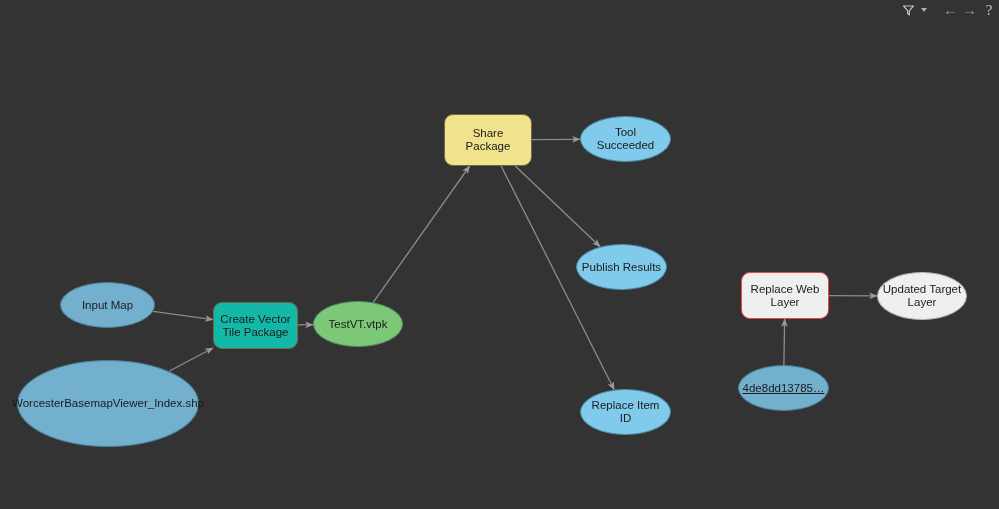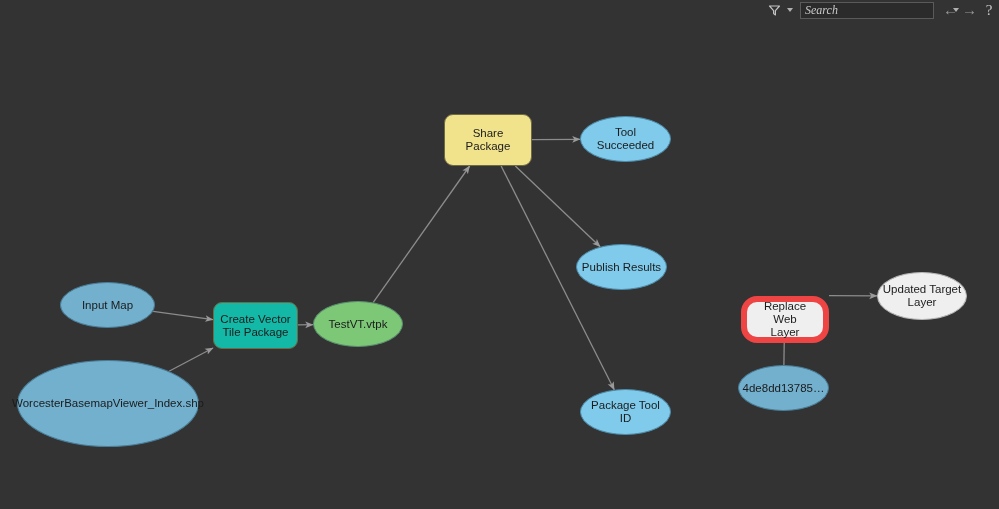--- a/index.html
+++ b/index.html
@@ -111,23 +111,22 @@
     box-sizing: border-box;
     padding: 2px 4px;
     white-space: pre-line;
   }
   .ellipse { border-radius: 50%; }
   .rect {
     border-radius: 9px;
     border: 1px solid #6e6a46;
   }
   .rect-grey {
-    border-radius: 16px;
-    border: 6px solid #ef4444;
-    margin-top: 24px;
+    border-radius: 9px;
+    border: 1px solid #ef4444;
   }
   .ellipse-out { border: 1px solid #4e8ba8; }
   .ellipse-in  { border: 1px solid #4a7d96; }
   .ellipse-var { border: 1px solid #5a8f6f; }
   .ellipse-white { border: 1px solid #b5b5b5; }
 </style>
 </head>
 <body>
 
 <div id="toolbar">
@@ -137,28 +136,20 @@
       <path d="M1.5 2 L11.5 2 L7.4 6.6 L7.4 11 L5.6 9.6 L5.6 6.6 Z" fill="none" stroke="#c3c3c3" stroke-width="1.2" stroke-linejoin="round"></path>
     </svg>
   </div>
 
   <div class="tb-btn">
     <span class="chev"></span>
   </div>
 
   <div class="sep"></div>
 
-  <div id="search-box">
-    <input id="search-input" type="text" placeholder="Search" style="">
-    <svg width="13" height="13" viewBox="0 0 13 13">
-      <circle cx="5.6" cy="5.4" r="3.5" fill="none" stroke="#d0d0d0" stroke-width="1.2"></circle>
-      <line x1="8.3" y1="8.1" x2="11.3" y2="11.4" stroke="#d0d0d0" stroke-width="1.3" stroke-linecap="round"></line>
-    </svg>
-    <span class="chev"></span>
-  </div>
 
   <div class="sep"></div>
 
   <div class="tb-btn">
     <span class="nav-arrow">←</span>
   </div>
   <div class="tb-btn">
     <span class="nav-arrow">→</span>
   </div>
   <div class="tb-btn">
@@ -187,20 +178,20 @@
   </svg>
   <div id="node-layer">
       <div class="node ellipse ellipse-in" style="left: 60px; top: 262px; width: 95px; height: 46px; background: rgb(114, 176, 206);">Input Map</div>
       <div class="node ellipse ellipse-in" style="left: 17px; top: 340px; width: 182px; height: 87px; background: rgb(114, 176, 206);">WorcesterBasemapViewer_Index.shp</div>
       <div class="node rect" style="left: 213px; top: 282px; width: 85px; height: 47px; background: #14b8a6;">Create Vector
 Tile Package</div>
       <div class="node ellipse ellipse-var" style="left: 313px; top: 281px; width: 90px; height: 46px; background: rgb(124, 200, 119);">TestVT.vtpk</div>
       <div class="node rect" style="left: 444px; top: 94px; width: 88px; height: 52px; background: rgb(241, 226, 140);">Share Package</div>
       <div class="node ellipse ellipse-out" style="left: 580px; top: 96px; width: 91px; height: 46px; background: rgb(128, 203, 235);">Tool Succeeded</div>
       <div class="node ellipse ellipse-out" style="left: 576px; top: 224px; width: 91px; height: 46px; background: rgb(128, 203, 235); text-align: center;">Publish Results</div>
-      <div class="node ellipse ellipse-out" style="left: 580px; top: 369px; width: 91px; height: 46px; background: rgb(128, 203, 235);">Package Tool ID</div>
+      <div class="node ellipse ellipse-out" style="left: 580px; top: 369px; width: 91px; height: 46px; background: rgb(128, 203, 235);">Replace Item ID</div>
       <div class="node rect-grey" style="left: 741px; top: 252px; width: 88px; height: 47px; background: rgb(239, 239, 239);">Replace Web
 Layer</div>
       <div class="node ellipse ellipse-white" style="left: 877px; top: 252px; width: 90px; height: 48px; background: rgb(239, 239, 239); text-align: center;">Updated Target
 Layer</div>
-      <div class="node ellipse ellipse-in" style="left: 738px; top: 345px; width: 91px; height: 46px; background: rgb(114, 176, 206);">4de8dd13785…</div>
+      <div class="node ellipse ellipse-in" style="left: 738px; top: 345px; width: 91px; height: 46px; background: rgb(114, 176, 206); text-decoration: underline;">4de8dd13785…</div>
     </div>
 </div>
 
 </body></html>

